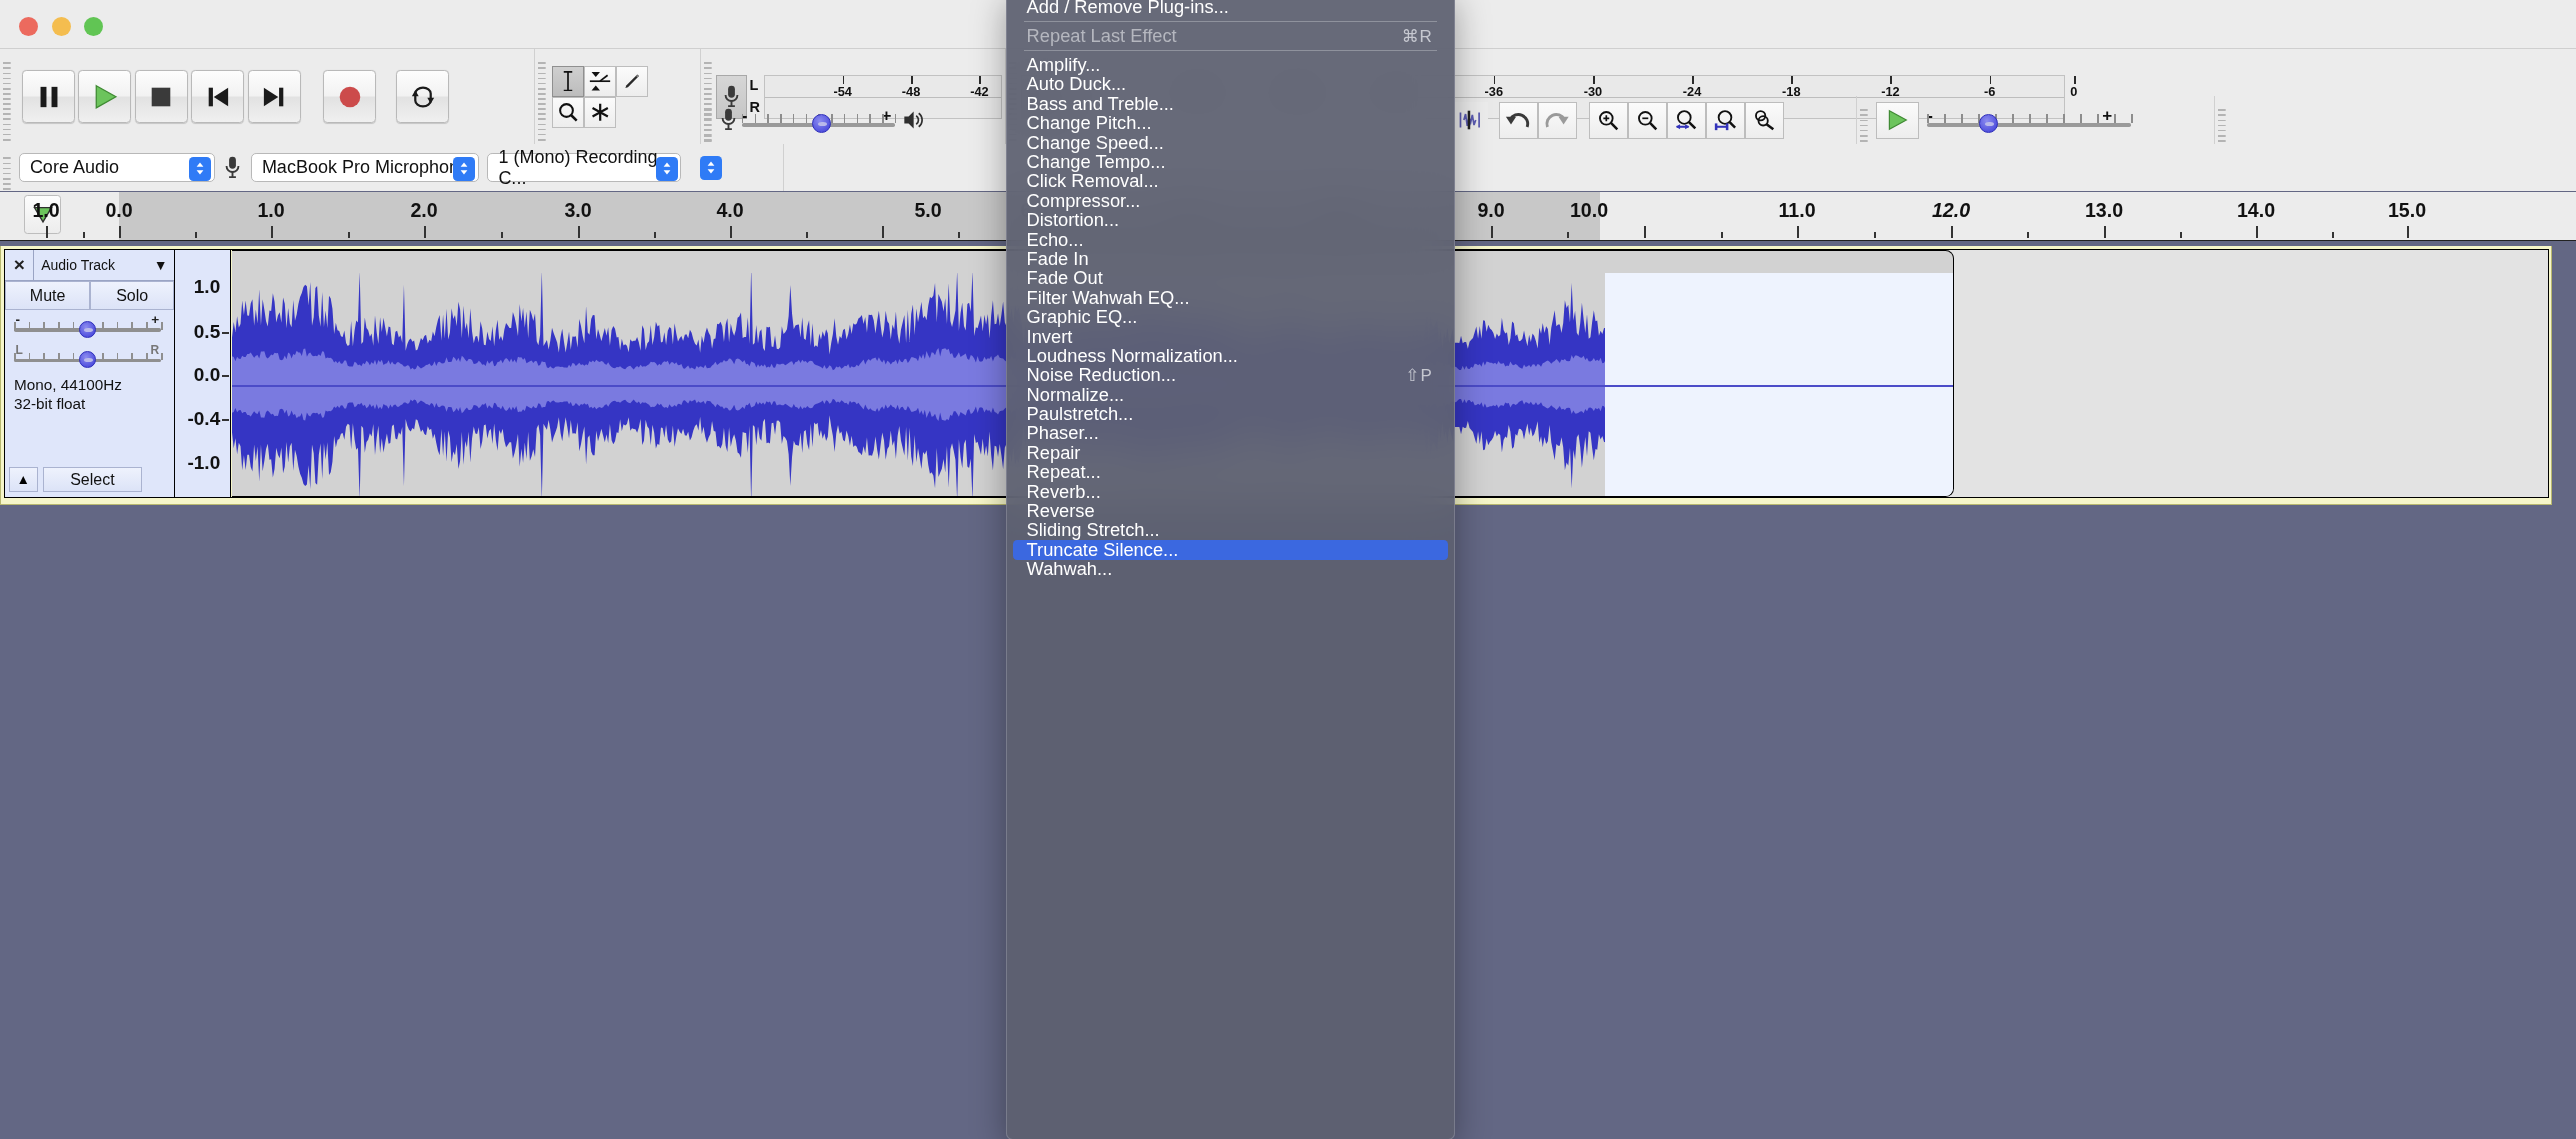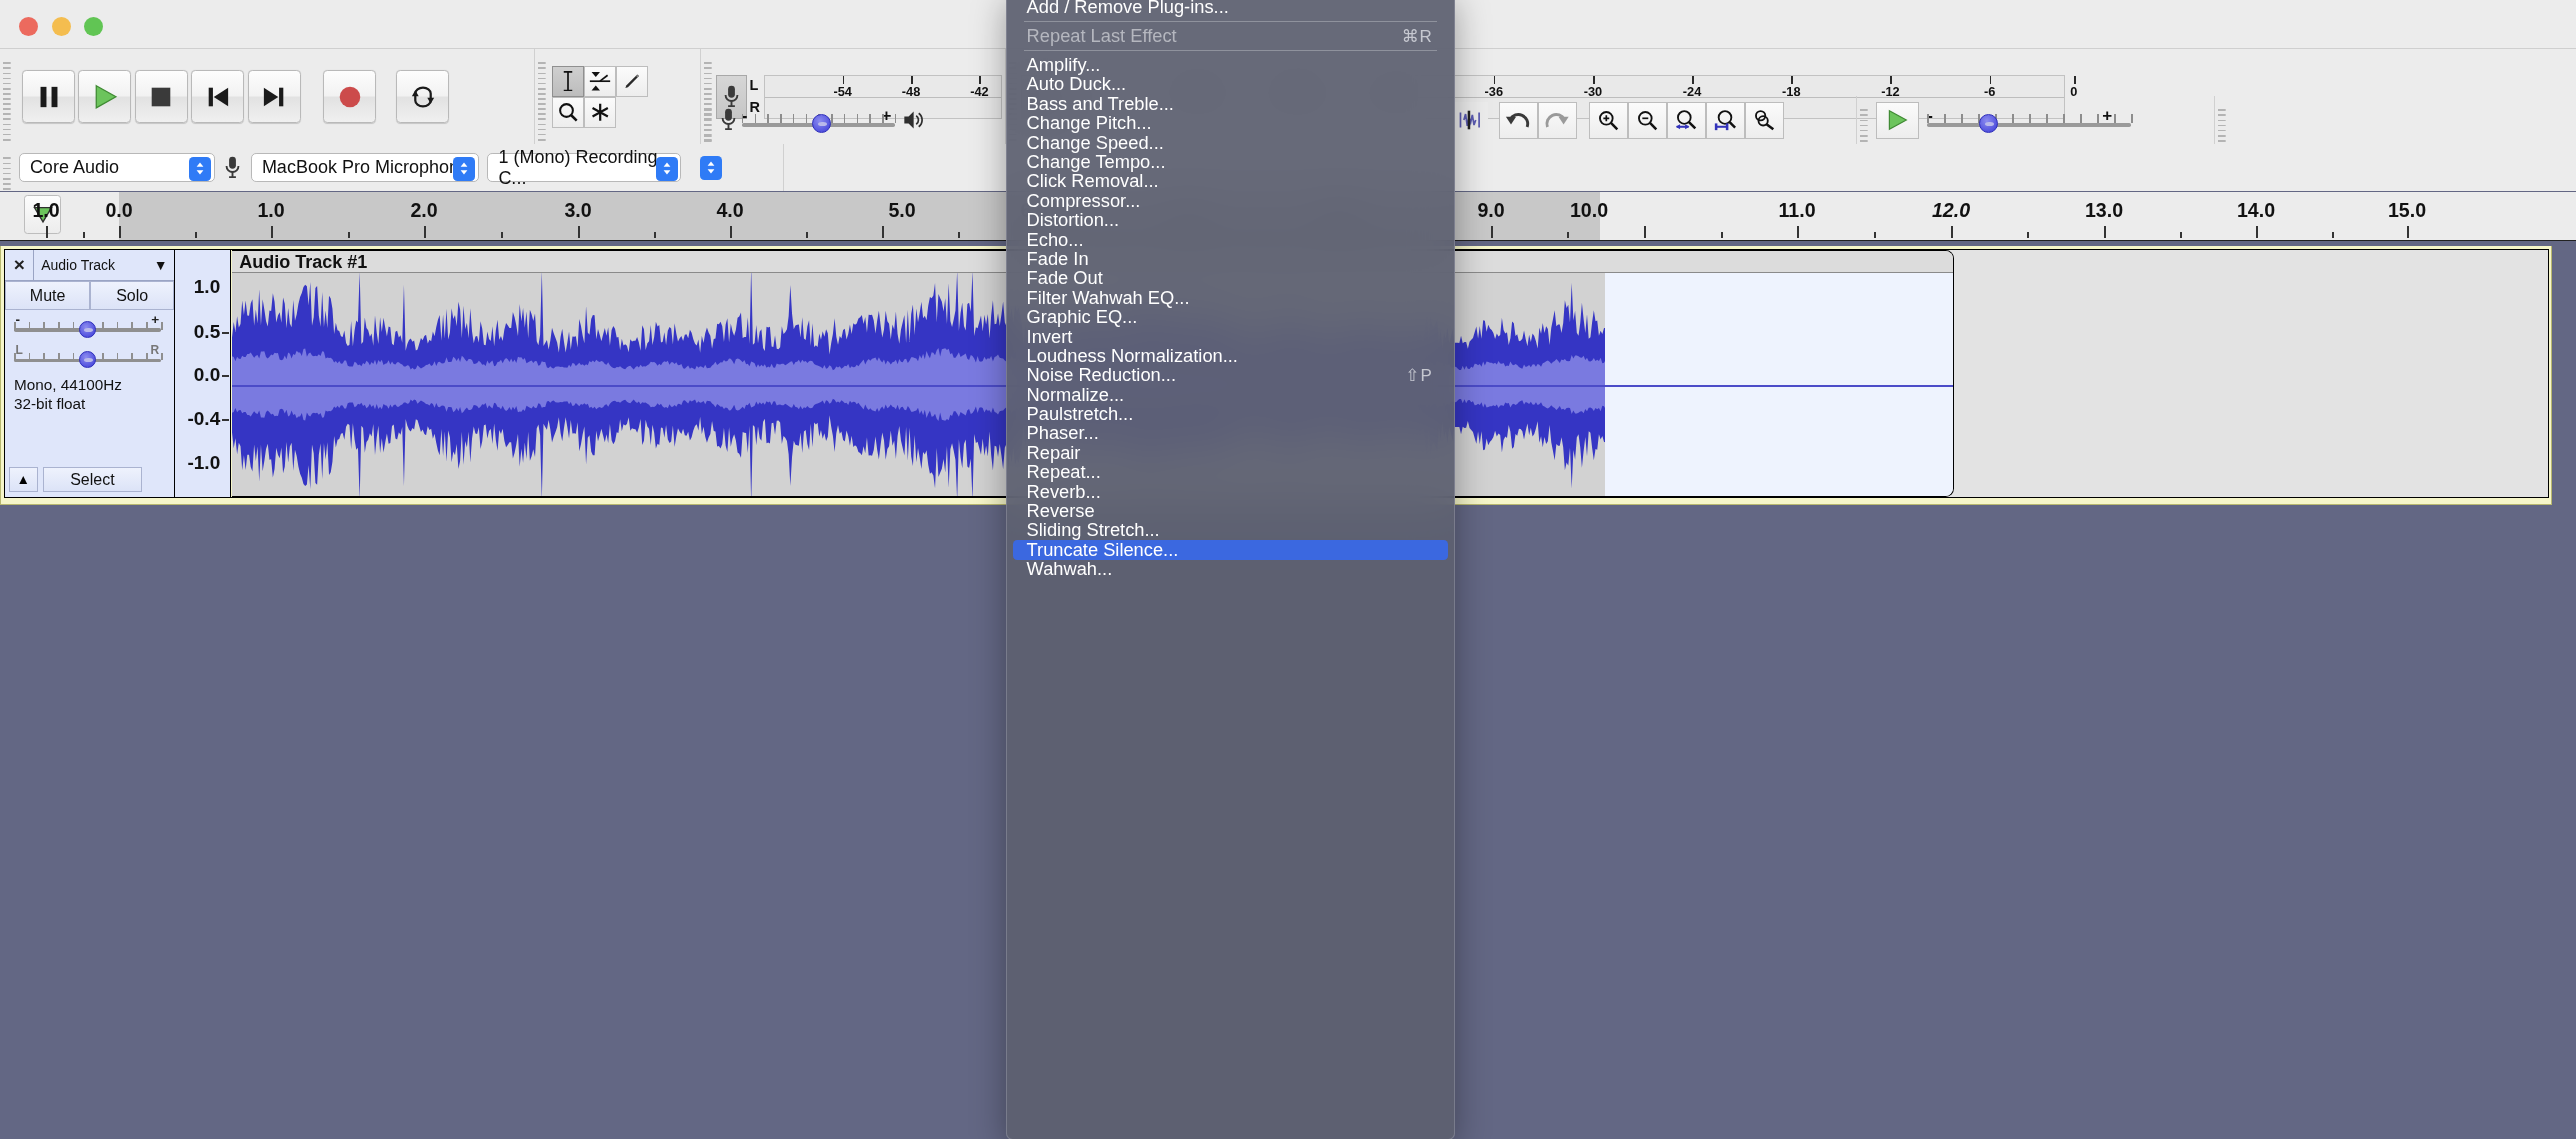--- a/index.html
+++ b/index.html
@@ -579,21 +579,21 @@
         <div class="rtick" style="left: 348px; height: 6.8px;"></div>
         <div class="rlbl" style="left: 424px;">2.0</div>
         <div class="rtick" style="left: 424px; height: 12px;"></div>
         <div class="rtick" style="left: 501px; height: 6.8px;"></div>
         <div class="rlbl" style="left: 578px;">3.0</div>
         <div class="rtick" style="left: 578px; height: 12px;"></div>
         <div class="rtick" style="left: 654px; height: 6.8px;"></div>
         <div class="rlbl" style="left: 730px;">4.0</div>
         <div class="rtick" style="left: 730px; height: 12px;"></div>
         <div class="rtick" style="left: 806px; height: 6.8px;"></div>
-        <div class="rlbl" style="left: 902px;">5.0</div>
+        <div class="rlbl" style="left: 928px;">5.0</div>
         <div class="rtick" style="left: 882px; height: 12px;"></div>
         <div class="rtick" style="left: 958px; height: 6.8px;"></div>
         <div class="rlbl" style="left: 1034px;">6.0</div>
         <div class="rtick" style="left: 1034px; height: 12px;"></div>
         <div class="rtick" style="left: 1110px; height: 6.8px;"></div>
         <div class="rlbl" style="left: 1187px;">7.0</div>
         <div class="rtick" style="left: 1187px; height: 12px;"></div>
         <div class="rtick" style="left: 1263px; height: 6.8px;"></div>
         <div class="rlbl" style="left: 1339px;">8.0</div>
         <div class="rtick" style="left: 1339px; height: 12px;"></div>
@@ -690,21 +690,20 @@
             <div class="vlbl" style="top: 125px;">0.0</div>
             <div class="vtick" style="top: 125px;"></div>
             <div class="vlbl" style="top: 169px;">-0.4</div>
             <div class="vtick" style="top: 169px;"></div>
             <div class="vlbl" style="top: 213px;">-1.0</div>
           </div>
       </div>
 
       <div class="wavearea">
         <div class="clip" id="clip">
-          <div class="cliphdr">Audio Track #1</div>
           <div class="wavebox">
             <div class="unsel" id="unsel-region" style="left: 1373px; width: 349px;"></div>
             <svg id="wave-svg" width="100%" height="100%" preserveAspectRatio="none" viewBox="0 0 2022 264">
                 <defs>
                   <clipPath id="selclip">
                     <rect x="0" y="0" width="1612" height="264"></rect>
                   </clipPath>
                   <clipPath id="unselclip">
                     <rect x="1612" y="0" width="410" height="264"></rect>
                   </clipPath>

